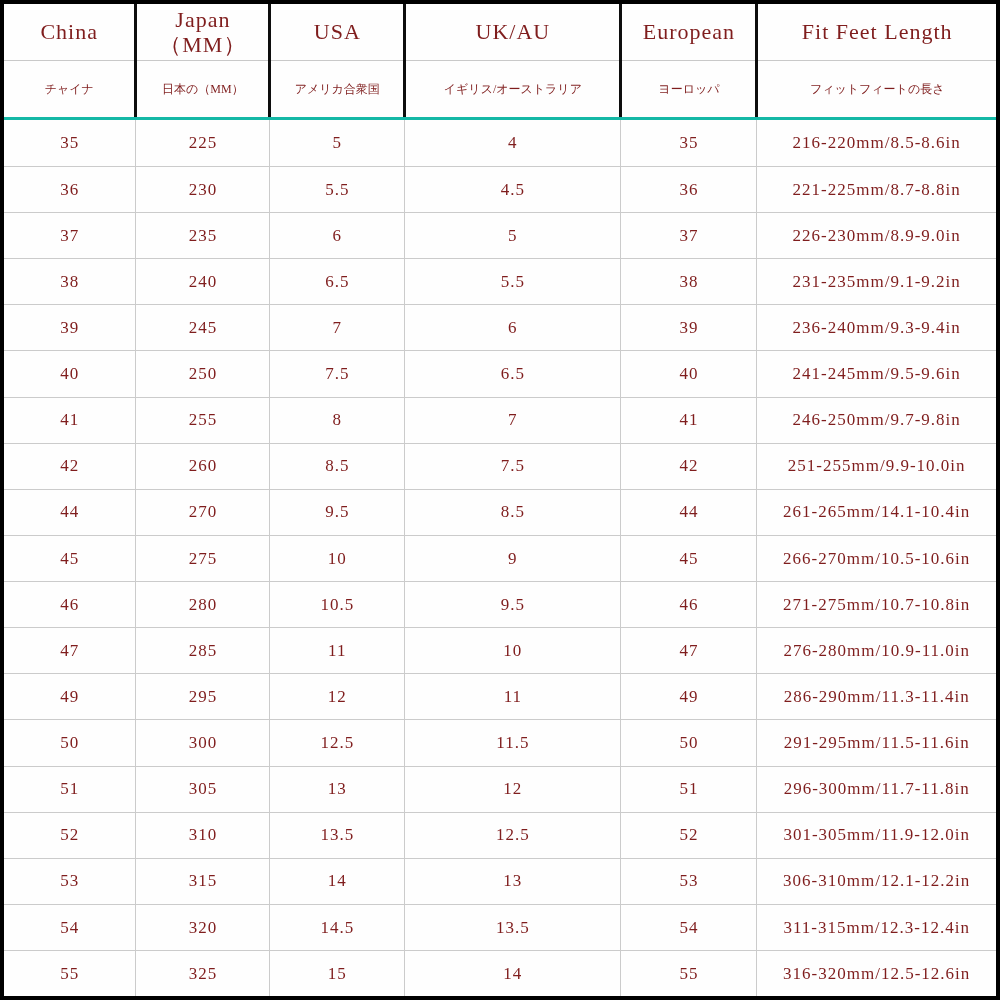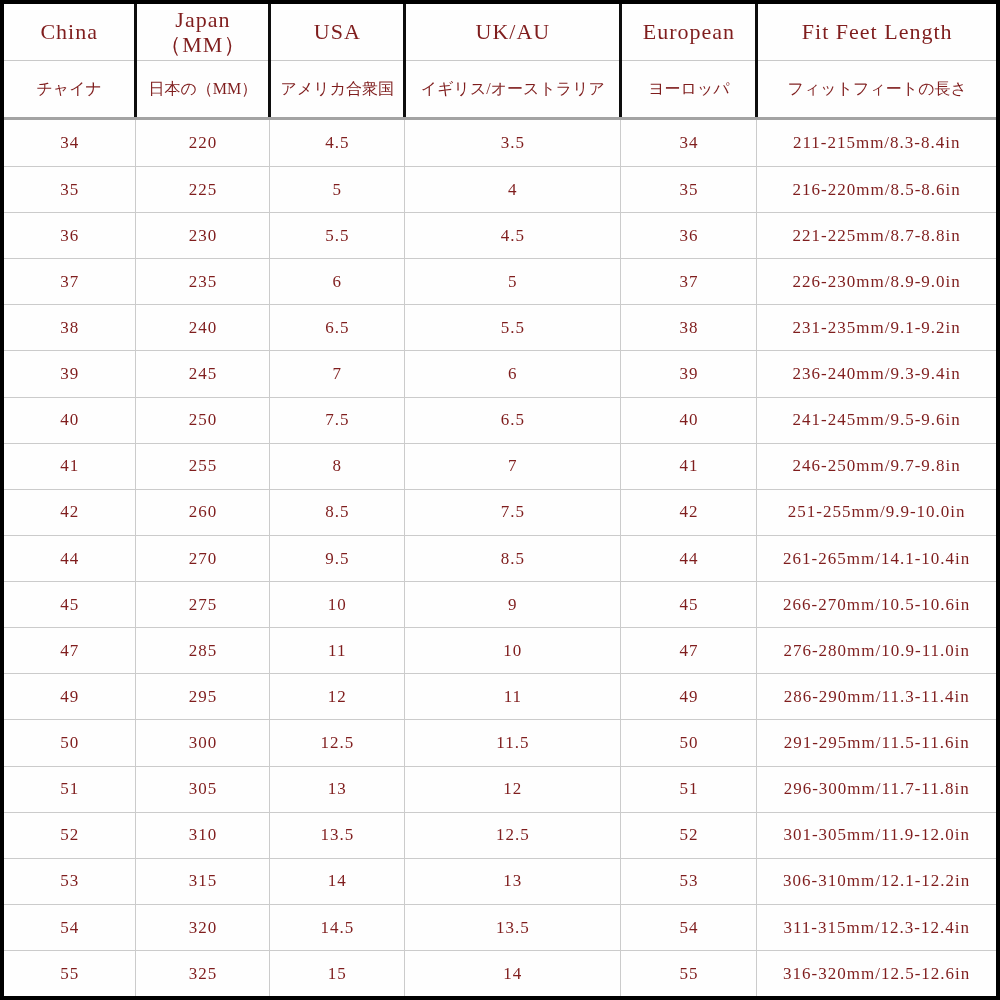--- a/index.html
+++ b/index.html
@@ -59,22 +59,22 @@
     white-space: pre-line;
     line-height: 1.15;
   }
   thead tr.row-zh th {
     height: 50px;
     font-size: 20px;
     border-bottom: 1px solid #c9c9c9;
   }
   thead tr.row-ja th {
     height: 52px;
-    font-size: 16px;
-    border-bottom: 3px solid #a3a3a3;
+    font-size: 12px;
+    border-bottom: 3px solid #14b8a6;
   }
 
   
   tbody td {
     border: 1px solid #cbcbcb;
     font-size: 17px;
     letter-spacing: 1px;
     background: #fefefe;
   }
   tbody td:first-child  { border-left: none; }
@@ -109,28 +109,20 @@
           <th>チャイナ</th>
           <th>日本の（MM）</th>
           <th>アメリカ合衆国</th>
           <th>イギリス/オーストラリア</th>
           <th>ヨーロッパ</th>
           <th>フィットフィートの長さ</th>
         </tr>
       </thead>
       <tbody>
           <tr>
-            <td>34</td>
-            <td>220</td>
-            <td>4.5</td>
-            <td>3.5</td>
-            <td>34</td>
-            <td>211-215mm/8.3-8.4in</td>
-          </tr>
-          <tr>
             <td>35</td>
             <td>225</td>
             <td>5</td>
             <td>4</td>
             <td>35</td>
             <td>216-220mm/8.5-8.6in</td>
           </tr>
           <tr>
             <td>36</td>
             <td>230</td>
@@ -197,20 +189,28 @@
           </tr>
           <tr>
             <td>45</td>
             <td>275</td>
             <td>10</td>
             <td>9</td>
             <td>45</td>
             <td>266-270mm/10.5-10.6in</td>
           </tr>
           <tr>
+            <td>46</td>
+            <td>280</td>
+            <td>10.5</td>
+            <td>9.5</td>
+            <td>46</td>
+            <td>271-275mm/10.7-10.8in</td>
+          </tr>
+          <tr>
             <td>47</td>
             <td>285</td>
             <td>11</td>
             <td>10</td>
             <td>47</td>
             <td>276-280mm/10.9-11.0in</td>
           </tr>
           <tr>
             <td>49</td>
             <td>295</td>

